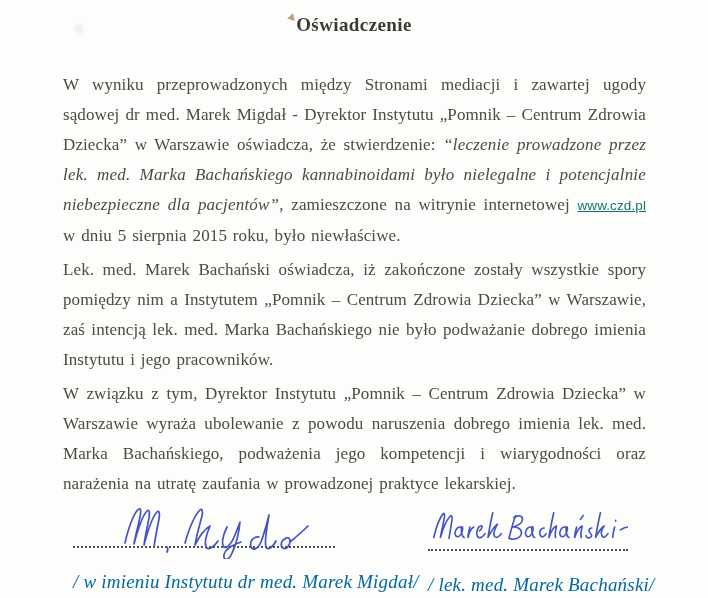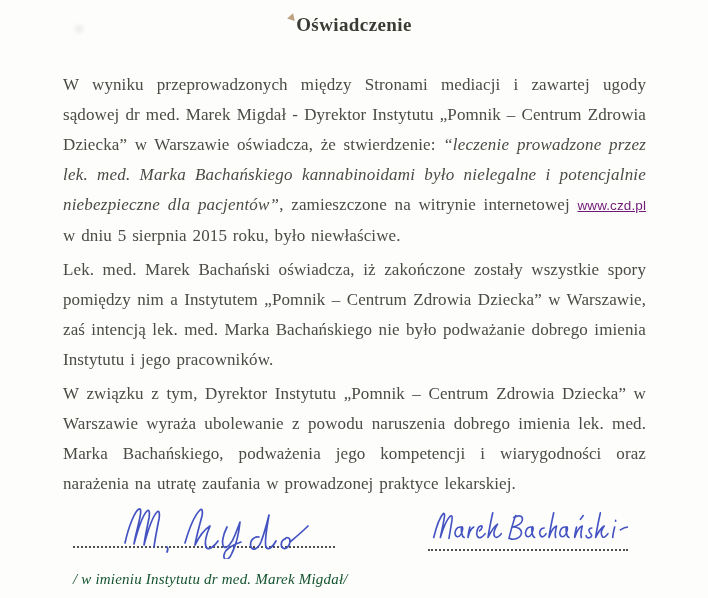--- a/index.html
+++ b/index.html
@@ -48,21 +48,21 @@
     margin-bottom: 4px;
     color: #4b4a45;
   }
   .quote {
     font-style: italic;
     letter-spacing: 0.2px;
   }
   a.czd-link {
     font-family: "Liberation Sans", sans-serif;
     font-size: 13.5px;
-    color: #701a75;
+    color: #0f766e;
     text-decoration: underline;
     cursor: pointer;
   }
   .sig-col { position: absolute; }
   .sig-col-left  { left: 73px;  top: 497px; width: 280px; }
   .sig-col-right { left: 428px; top: 497px; width: 230px; }
   .sig-svg { display: block; }
   .sig-svg path {
     fill: none;
     stroke: #4353c2;
@@ -74,23 +74,23 @@
   .sig-svg-right { margin-left: 0px;  margin-top: 10px; margin-bottom: 2px; height: 40px; }
   .dotline {
     border-bottom: 2px dotted #4f4f4f;
     height: 0;
   }
   .dotline-left  { width: 262px; }
   .dotline-right { width: 200px; }
   .sig-caption {
     margin-top: 23px;
     font-style: italic;
-    font-size: 15px;
+    font-size: 19px;
     letter-spacing: 0.2px;
-    color: #14532d;
+    color: #0369a1;
     white-space: nowrap;
   }
 </style>
 </head>
 <body>
 
 <div class="page">
 
   <div class="scan-smudge"></div>
   <div class="title-mark"></div>
@@ -133,15 +133,16 @@
       <path d="M108 21 C104 21 101 26 103 30 C105 33 109 30 110 25 C111 22 110 20 109 21 C109 26 109 31 112 32"></path>
       <path d="M122 22 C118 22 116 27 118 30 C120 33 123 30 124 28"></path>
       <path d="M132 6 C130 15 128 25 127 32 C129 26 132 21 135 20 C134 24 133 29 134 32"></path>
       <path d="M144 21 C140 21 137 26 139 30 C141 33 145 30 146 25 C147 22 146 20 145 21 C145 26 145 31 148 32"></path>
       <path d="M156 21 C155 25 154 29 154 32 C156 26 159 21 162 20 C161 24 160 29 161 32 M160 13 L163 9"></path>
       <path d="M172 22 C169 22 168 25 170 27 C172 29 173 31 170 32 C168 33 166 32 166 30"></path>
       <path d="M181 6 C179 15 177 25 176 32 C179 26 182 22 185 20 C182 24 181 28 183 31 C184 33 187 31 189 28"></path>
       <path d="M196 21 C195 25 194 29 194 32 M197 14 L197 15 M202 24 C205 22 208 21 210 21"></path>
     </svg>
     <div class="dotline dotline-right"></div>
+    <div class="sig-caption">/ lek. med. Marek Bachański/</div>
   </div>
 
 </div>
 
 </body></html>

